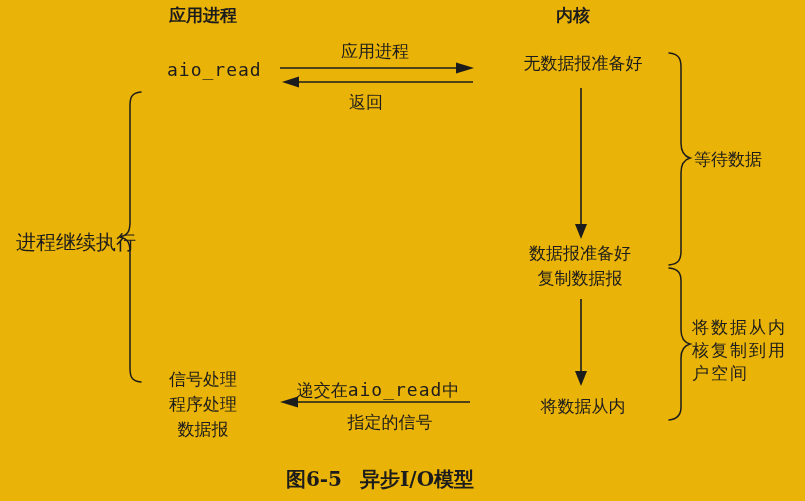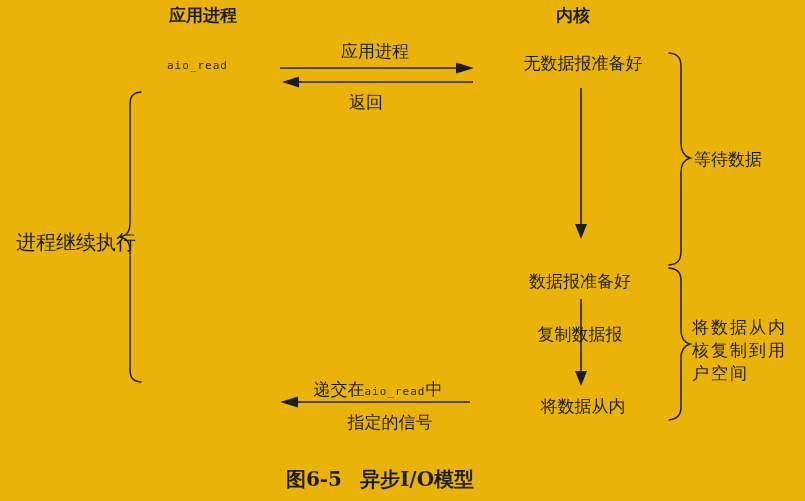--- a/index.html
+++ b/index.html
@@ -13,23 +13,23 @@
   }
   .lbl{
     position:absolute;
     font-size:17px;
     line-height:1.2;
     white-space:nowrap;
     color:#1c1c1c;
   }
   .bold{font-weight:bold;}
   .center{text-align:center;}
-  .mono{font-family:"DejaVu Sans Mono","Liberation Mono",monospace;font-size:11px;letter-spacing:1px;}
+  .mono{font-family:"DejaVu Sans Mono","Liberation Mono",monospace;font-size:18px;letter-spacing:1px;}
   .small{font-size:20px;}
-  .stack div{line-height:25px;margin-top:28px;}
+  .stack div{line-height:25px;}
   .copy-note div{line-height:23px;letter-spacing:2px;}
   .caption{
     font-family:"DejaVu Serif","Liberation Serif",serif;
     font-weight:bold;font-size:20px;
   }
   .caption .gap{margin-right:18px;}
   svg{position:absolute;left:0;top:0;}
   .stroke{stroke:#1c1c1c;fill:none;stroke-width:1.5;stroke-linecap:round;}
   .thin{stroke:#1c1c1c;stroke-width:1.6;}
   .fillhead{fill:#1c1c1c;stroke:none;}
@@ -93,20 +93,25 @@
   <div class="lbl" style="left:694px;top:149px;">等待数据</div>
 
   <div class="lbl copy-note" style="left:692px;top:316px;">
     <div>将数据从内</div>
     <div>核复制到用</div>
     <div>户空间</div>
   </div>
 
   <div class="lbl small" style="left:16px;top:230px;">进程继续执行</div>
 
+  <div class="lbl center stack" style="left:158px;top:367px;width:90px;">
+    <div>信号处理</div>
+    <div>程序处理</div>
+    <div>数据报</div>
+  </div>
 
   <div class="lbl center" style="left:288px;top:379px;width:180px;">
     <span>递交在</span><span class="mono">aio_read</span><span>中</span>
   </div>
   <div class="lbl center" style="left:320px;top:412px;width:140px;">指定的信号</div>
 
   <div class="lbl caption center" style="left:240px;top:467px;width:280px;">
     <span class="gap">图6-5</span><span>异步I/O模型</span>
   </div>
 

